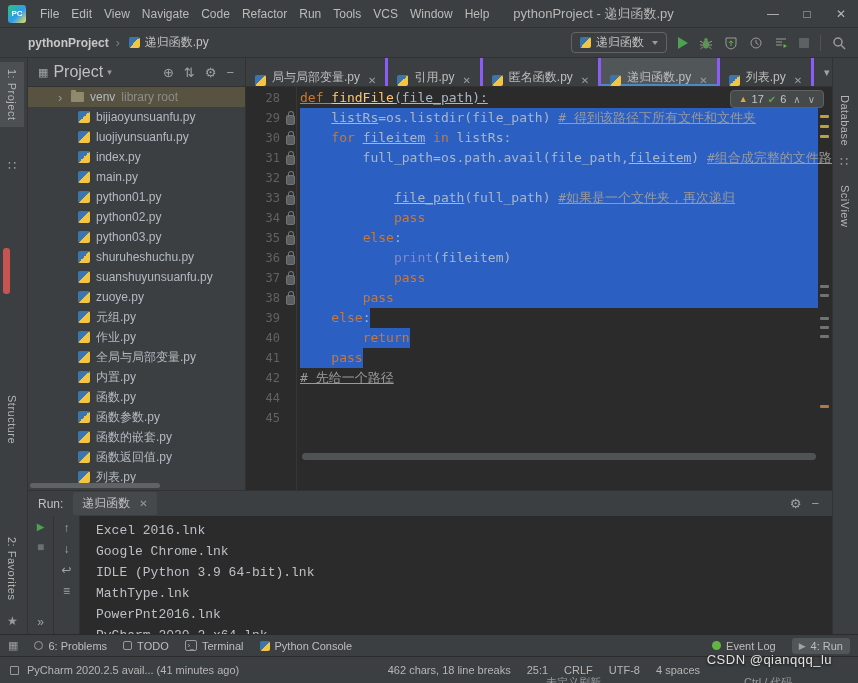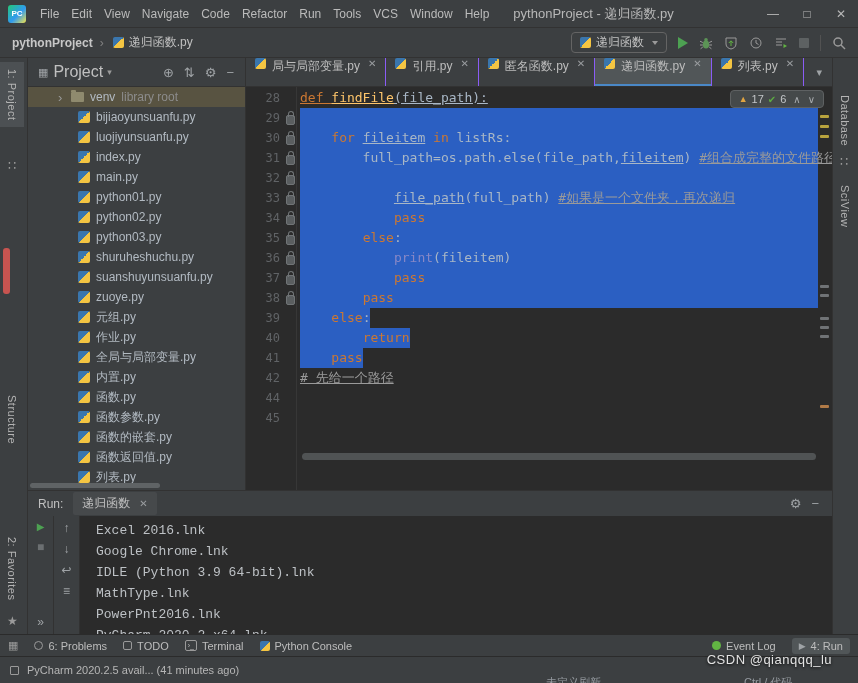--- a/index.html
+++ b/index.html
@@ -10,21 +10,21 @@
   .titlebar{position:absolute;top:0;left:0;right:0;height:28px;background:#3c3f41;border-bottom:1px solid #323232;display:flex;align-items:center;padding-left:8px}
   .logo{width:18px;height:18px;border-radius:3px;background:linear-gradient(135deg,#24c875 0%,#2f9bf0 55%,#f5e34a 100%);color:#fff;font-size:8px;font-weight:bold;display:flex;align-items:center;justify-content:center;margin-right:8px;flex:none}
   .menus{display:flex}
   .menu-item{padding:5px 6px;font-size:12px;color:#bbb}
   .win-title{margin-left:18px;font-size:13px;color:#b8b8b8;white-space:nowrap}
   .win-controls{margin-left:auto;display:flex;height:100%}
   .win-btn{width:34px;display:flex;align-items:center;justify-content:center;color:#b8b8b8;font-size:12px}
 
   
   .navbar{position:absolute;top:28px;left:0;right:0;height:30px;background:#3c3f41;border-bottom:1px solid #323232;display:flex;align-items:center}
-  .crumb-project{font-weight:bold;color:#c7c7c7;margin-left:12px;font-size:12px}
+  .crumb-project{font-weight:bold;color:#c7c7c7;margin-left:28px;font-size:12px}
   .crumb-sep{margin:0 7px;color:#808080}
   .crumb-file{margin-left:5px;color:#c0c0c0}
   .nav-right{margin-left:auto;display:flex;align-items:center;gap:11px;padding-right:12px}
   .run-combo{display:flex;align-items:center;gap:5px;border:1px solid #646464;border-radius:4px;height:21px;padding:0 8px;font-size:12px;color:#c3c3c3}
   .combo-arrow{width:0;height:0;border-left:3.5px solid transparent;border-right:3.5px solid transparent;border-top:4px solid #9a9a9a;margin-left:3px}
   .play{width:0;height:0;border-left:10px solid #4da152;border-top:6px solid transparent;border-bottom:6px solid transparent}
   .stopsq{width:10px;height:10px;background:#6f7375;border-radius:1px;opacity:.65}
   .vsep{width:1px;height:16px;background:#525252}
   .nav-ic{display:flex;align-items:center}
 
@@ -65,21 +65,21 @@
   .py-icon{width:12px;height:12px;border-radius:2px;background:linear-gradient(135deg,#3a76ad 50%,#f4c542 50%);margin-right:6px;flex:none}
   .py-icon.small{width:11px;height:11px;margin-right:0}
   .py-icon.tiny{width:10px;height:10px;margin-right:0}
   .tree-suffix{color:#8c8c8c;margin-left:6px}
   .tree-hscroll{position:absolute;left:2px;bottom:2px;width:130px;height:5px;background:#5f6365;border-radius:3px}
 
   
   .editor-zone{flex:1;display:flex;flex-direction:column;min-width:0}
   .tabs{height:29px;background:#3c3f41;border-bottom:1px solid #323232;display:flex;align-items:stretch;flex:none}
   .tabs-list{display:flex}
-  .tab{display:flex;align-items:flex-start;gap:6px;padding:0 9px;border-right:1px solid #8b5cf6;font-size:12px;color:#bdbdbd;white-space:nowrap}
+  .tab{display:flex;align-items:flex-end;gap:6px;padding:0 9px;border-right:3px solid #8b5cf6;font-size:12px;color:#bdbdbd;white-space:nowrap}
   .tab.active{background:#515658;box-shadow:inset 0 -2px 0 #4a88c7}
   .tab-close{color:#9a9da0;font-size:10px;margin-left:2px}
   .tabs-chevron{margin-left:auto;align-self:center;padding:0 10px;color:#9fa3a6;font-size:11px}
 
   
   .editor{position:relative;flex:1;background:#2b2b2b;overflow:hidden;font-family:"DejaVu Sans Mono",monospace;font-size:13px}
   .gutter-sep{position:absolute;left:50px;top:0;bottom:0;width:1px;background:#373737}
   .code-area{position:absolute;left:0;top:1px;right:0}
   .line{position:relative;height:20px;line-height:20px}
   .ln{position:absolute;left:0;width:34px;text-align:right;color:#606366;font-size:12px}
@@ -360,23 +360,23 @@
                   <span class="tab-label">列表.py</span>
                   <span class="tab-close">✕</span>
                 </div>
               </div>
             <span class="tabs-chevron">▾</span>
           </div>
           <div class="editor">
             <div class="gutter-sep"></div>
             <div class="code-area">
                 <div class="line"><span class="ln">28</span><span class="code"><span class="seg k u">def </span><span class="seg f u">findFile</span><span class="seg t u">(file_path):</span></span></div>
-                <div class="line"><div class="selfull"></div><span class="ln">29</span><span class="gicon"></span></div>
+                <div class="line"><div class="selfull"></div><span class="ln">29</span><span class="gicon"></span><span class="code"><span class="seg t">    </span><span class="seg t u">listRs</span><span class="seg t">=os.listdir(file_path) </span><span class="seg c u"># 得到该路径下所有文件和文件夹</span></span></div>
                 <div class="line"><div class="selfull"></div><span class="ln">30</span><span class="gicon"></span><span class="code"><span class="seg t">    </span><span class="seg k">for </span><span class="seg t u">fileitem</span><span class="seg k"> in </span><span class="seg t">listRs:</span></span></div>
-                <div class="line"><div class="selfull"></div><span class="ln">31</span><span class="gicon"></span><span class="code"><span class="seg t">        full_path=os.path.else(file_path,</span><span class="seg t u">fileitem</span><span class="seg t">) </span><span class="seg c u">#组合成完整的文件路径</span></span></div>
+                <div class="line"><div class="selfull"></div><span class="ln">31</span><span class="gicon"></span><span class="code"><span class="seg t">        full_path=os.path.avail(file_path,</span><span class="seg t u">fileitem</span><span class="seg t">) </span><span class="seg c u">#组合成完整的文件路径</span></span></div>
                 <div class="line"><div class="selfull"></div><span class="ln">32</span><span class="gicon"></span></div>
                 <div class="line"><div class="selfull"></div><span class="ln">33</span><span class="gicon"></span><span class="code"><span class="seg t">            </span><span class="seg t u">file_path</span><span class="seg t">(full_path) </span><span class="seg c u">#如果是一个文件夹，再次递归</span></span></div>
                 <div class="line"><div class="selfull"></div><span class="ln">34</span><span class="gicon"></span><span class="code"><span class="seg t">            </span><span class="seg k">pass</span></span></div>
                 <div class="line"><div class="selfull"></div><span class="ln">35</span><span class="gicon"></span><span class="code"><span class="seg t">        </span><span class="seg k">else</span><span class="seg t">:</span></span></div>
                 <div class="line"><div class="selfull"></div><span class="ln">36</span><span class="gicon"></span><span class="code"><span class="seg t">            </span><span class="seg b">print</span><span class="seg t">(fileitem)</span></span></div>
                 <div class="line"><div class="selfull"></div><span class="ln">37</span><span class="gicon"></span><span class="code"><span class="seg t">            </span><span class="seg k">pass</span></span></div>
                 <div class="line"><div class="selfull"></div><span class="ln">38</span><span class="gicon"></span><span class="code"><span class="seg t">        </span><span class="seg k">pass</span></span></div>
                 <div class="line"><span class="ln">39</span><span class="code selbg"><span class="seg t">    </span><span class="seg k">else</span><span class="seg t">:</span></span></div>
                 <div class="line"><span class="ln">40</span><span class="code selbg"><span class="seg t">        </span><span class="seg k">return</span></span></div>
                 <div class="line"><span class="ln">41</span><span class="code selbg"><span class="seg t">    </span><span class="seg k">pass</span></span></div>
@@ -472,19 +472,26 @@
     </span>
     <span class="bb-item active">
       <span class="bb-play">▶</span>
       <span>4: Run</span>
     </span>
   </div>
 
   <div class="statusbar">
     <span class="sb-icon"></span>
     <span>PyCharm 2020.2.5 avail... (41 minutes ago)</span>
+    <span class="sb-right">
+      <span>462 chars, 18 line breaks</span>
+      <span>25:1</span>
+      <span>CRLF</span>
+      <span>UTF-8</span>
+      <span>4 spaces</span>
+    </span>
   </div>
 
   <div class="watermark">CSDN @qianqqq_lu</div>
   <div class="frag frag-left">未定义刷新</div>
   <div class="frag frag-right">Ctrl / 代码...</div>
 
 </div>
 
 </body></html>

